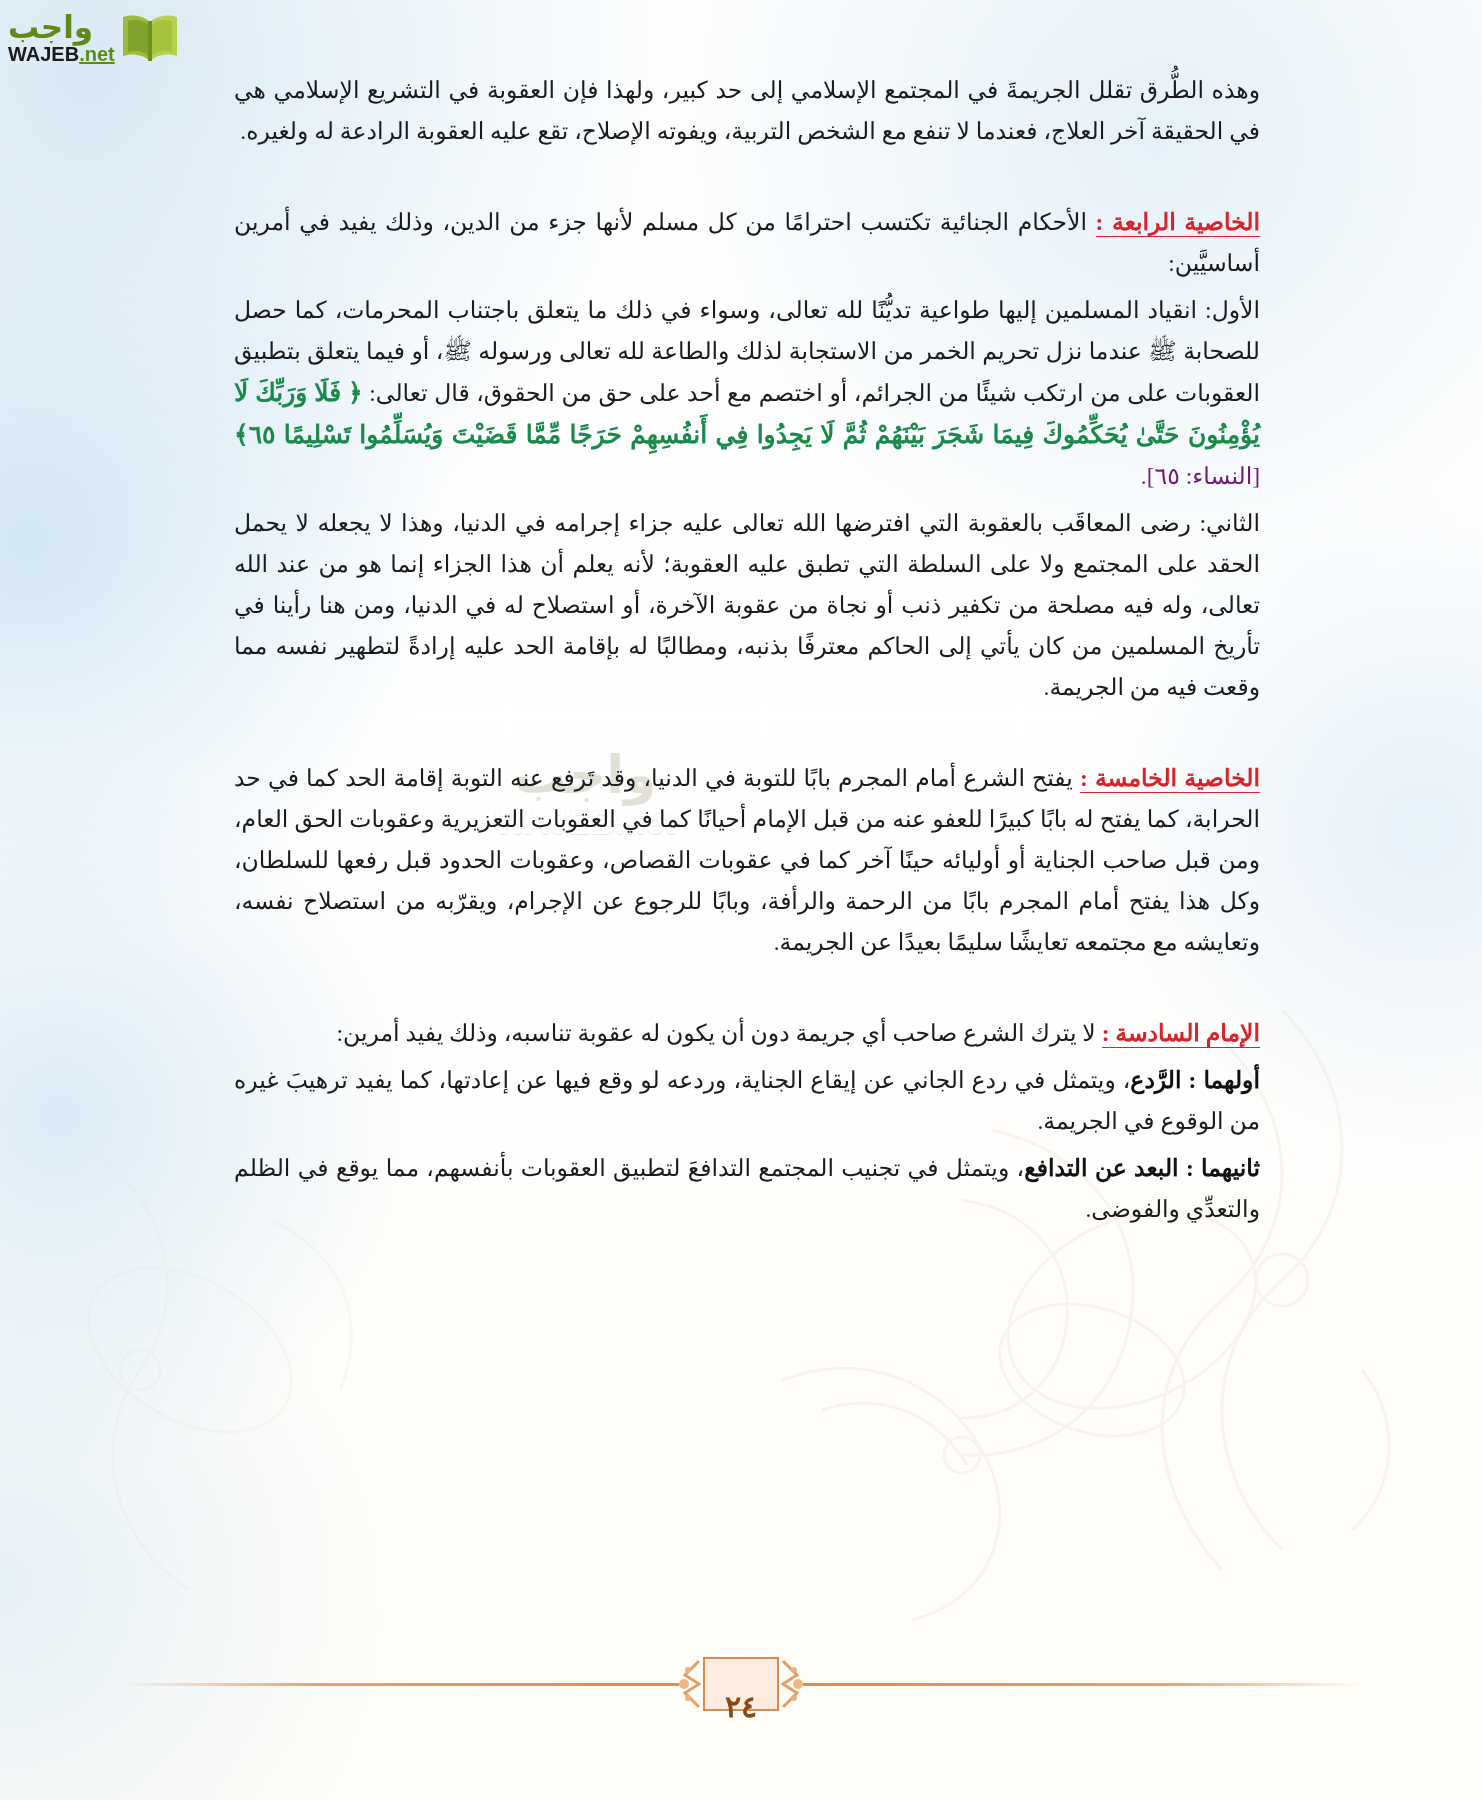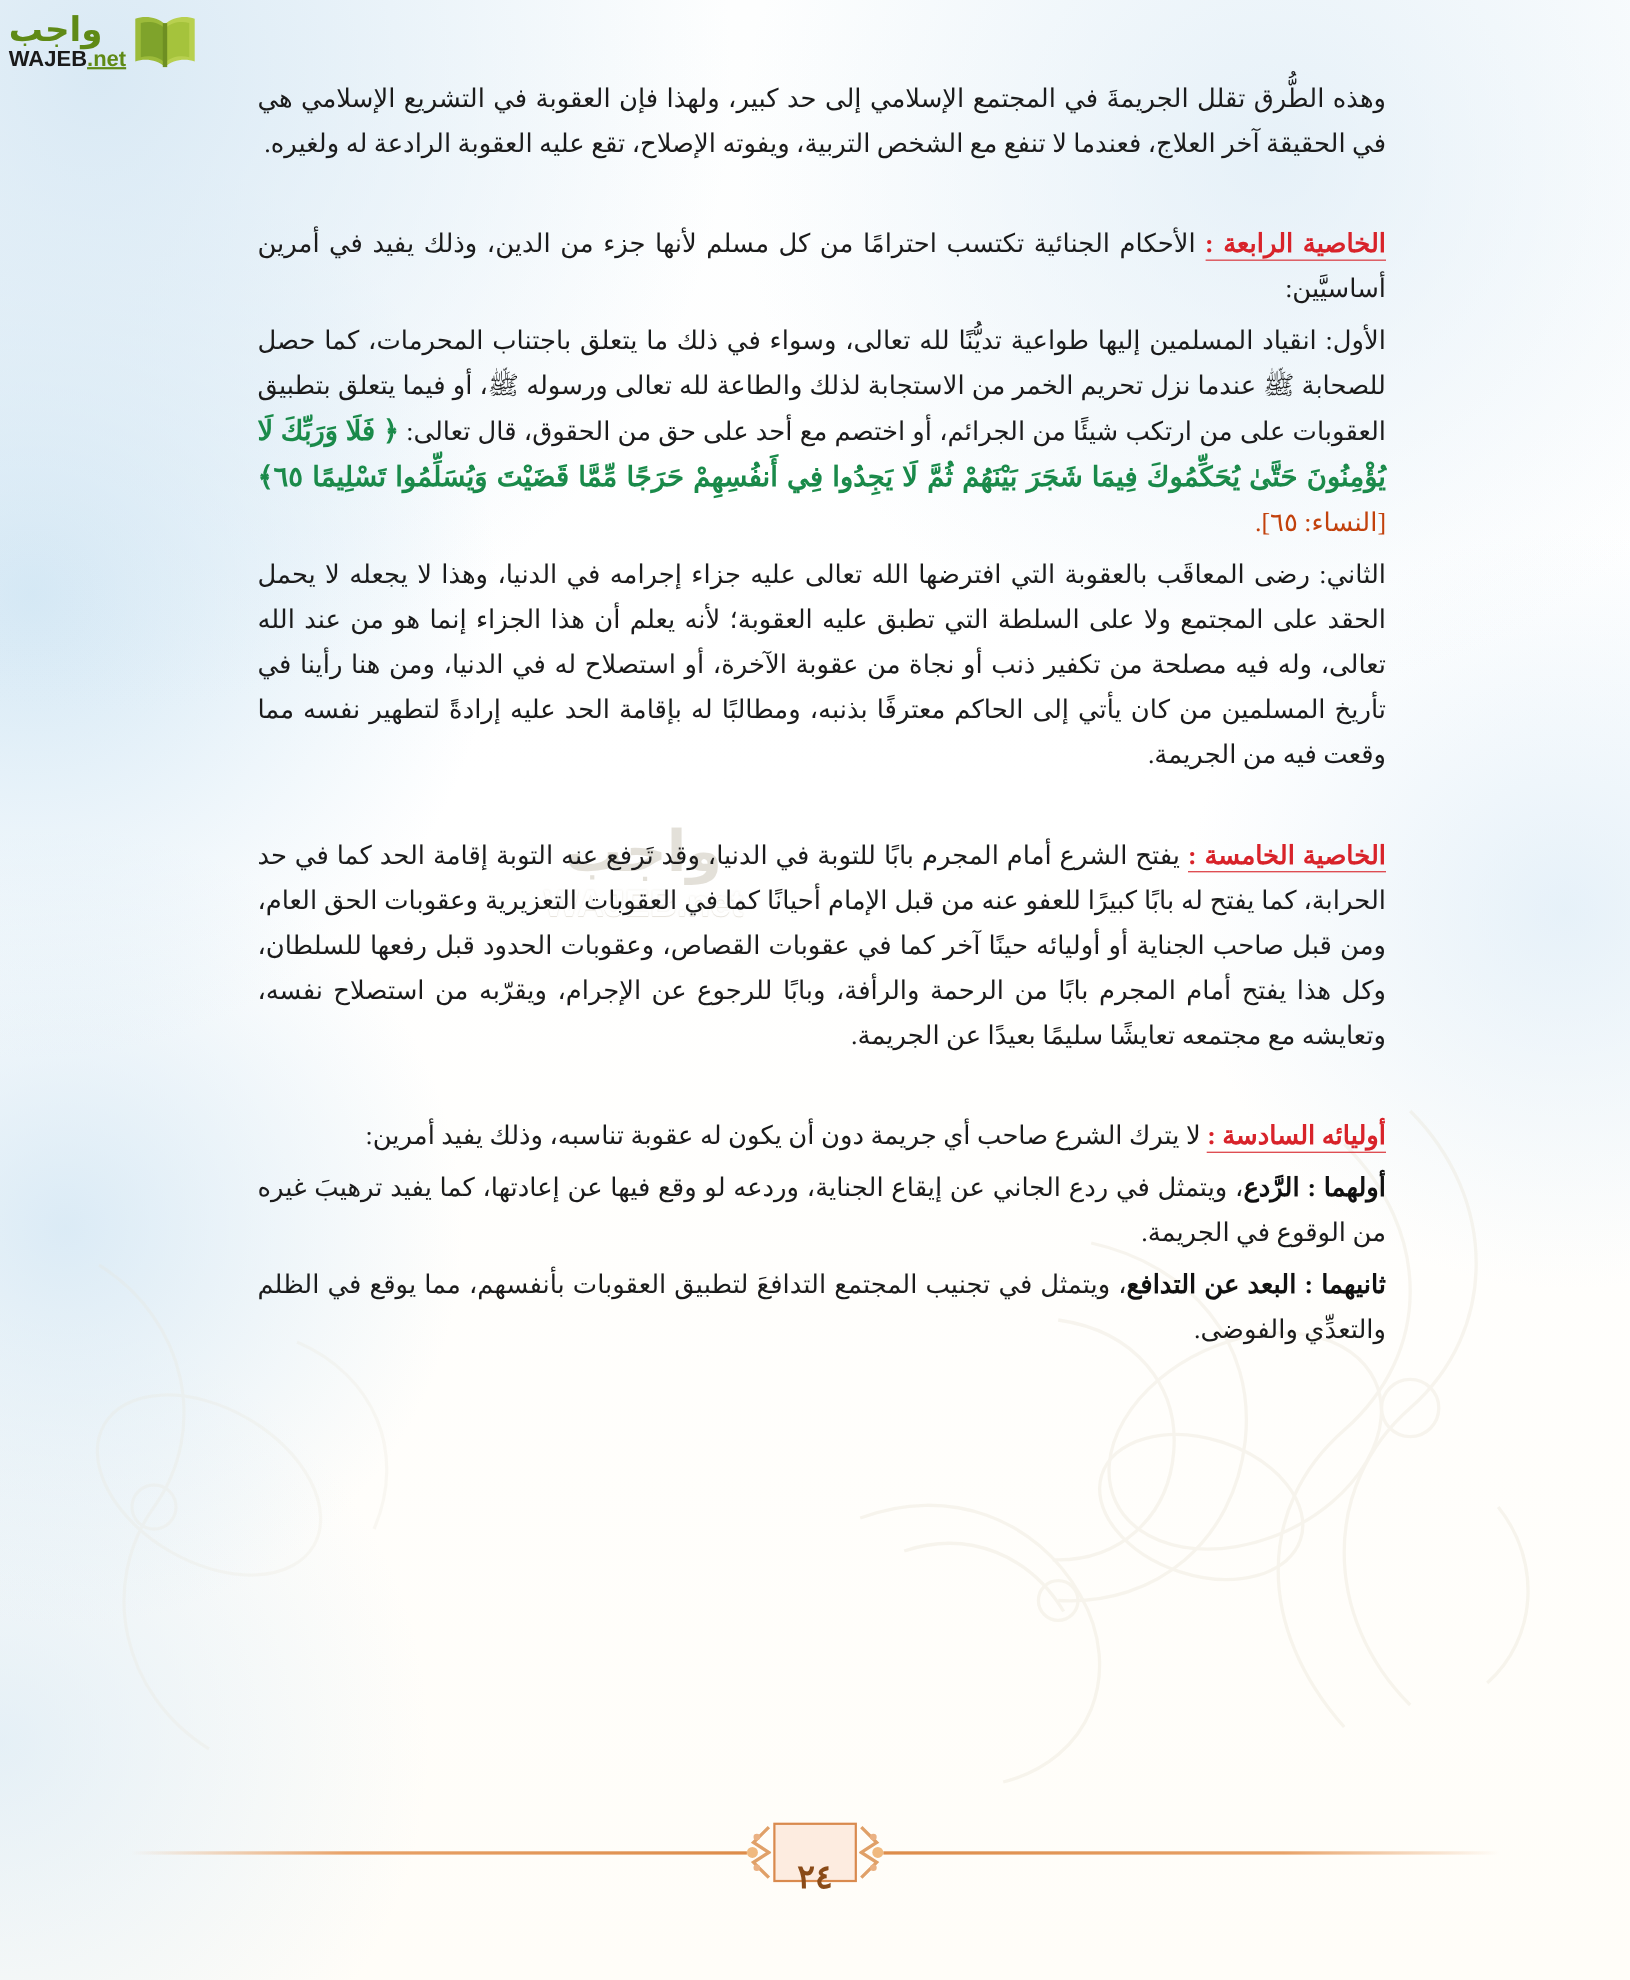--- a/index.html
+++ b/index.html
@@ -141,21 +141,21 @@
     border-bottom: 1.5px solid #d8232a;
     padding-bottom: 1px;
   }
   .bold-black { font-weight: bold; color: #111; }
   .quran {
     color: #1a8a4a;
     font-weight: bold;
     font-size: 25px;
   }
   .quran-mark { color: #1a8a4a; font-weight: bold; }
-  .citation { color: #c2410c; }
+  .citation { color: #701a75; }
 
   
   .footer {
     position: absolute;
     left: 0;
     right: 0;
     bottom: 76px;
     height: 80px;
     display: flex;
     align-items: center;
@@ -267,21 +267,21 @@
   <p class="para"><span>الأول:</span><span> انقياد المسلمين إليها طواعية تديُّنًا لله تعالى، وسواء في ذلك ما يتعلق باجتناب المحرمات، كما حصل للصحابة ﷺ عندما نزل تحريم الخمر من الاستجابة لذلك والطاعة لله تعالى ورسوله ﷺ، أو فيما يتعلق بتطبيق العقوبات على من ارتكب شيئًا من الجرائم، أو اختصم مع أحد على حق من الحقوق، قال تعالى: </span><span class="quran"><span class="quran-mark">﴿</span><span> فَلَا وَرَبِّكَ لَا يُؤْمِنُونَ حَتَّىٰ يُحَكِّمُوكَ فِيمَا شَجَرَ بَيْنَهُمْ ثُمَّ لَا يَجِدُوا فِي أَنفُسِهِمْ حَرَجًا مِّمَّا قَضَيْتَ وَيُسَلِّمُوا تَسْلِيمًا </span><span>٦٥</span><span class="quran-mark">﴾</span></span><span class="citation"> [النساء: ٦٥].</span></p>
 
   <p class="para"><span>الثاني:</span><span> رضى المعاقَب بالعقوبة التي افترضها الله تعالى عليه جزاء إجرامه في الدنيا، وهذا لا يجعله لا يحمل الحقد على المجتمع ولا على السلطة التي تطبق عليه العقوبة؛ لأنه يعلم أن هذا الجزاء إنما هو من عند الله تعالى، وله فيه مصلحة من تكفير ذنب أو نجاة من عقوبة الآخرة، أو استصلاح له في الدنيا، ومن هنا رأينا في تأريخ المسلمين من كان يأتي إلى الحاكم معترفًا بذنبه، ومطالبًا له بإقامة الحد عليه إرادةً لتطهير نفسه مما وقعت فيه من الجريمة.</span></p>
 
   <div class="gap-lg"></div>
 
   <p class="para"><span class="heading-red">الخاصية الخامسة :</span><span> يفتح الشرع أمام المجرم بابًا للتوبة في الدنيا، وقد تَرفع عنه التوبة إقامة الحد كما في حد الحرابة، كما يفتح له بابًا كبيرًا للعفو عنه من قبل الإمام أحيانًا كما في العقوبات التعزيرية وعقوبات الحق العام، ومن قبل صاحب الجناية أو أوليائه حينًا آخر كما في عقوبات القصاص، وعقوبات الحدود قبل رفعها للسلطان، وكل هذا يفتح أمام المجرم بابًا من الرحمة والرأفة، وبابًا للرجوع عن الإجرام، ويقرّبه من استصلاح نفسه، وتعايشه مع مجتمعه تعايشًا سليمًا بعيدًا عن الجريمة.</span></p>
 
   <div class="gap-lg"></div>
 
-  <p class="para"><span class="heading-red">أوليائه السادسة :</span><span> لا يترك الشرع صاحب أي جريمة دون أن يكون له عقوبة تناسبه، وذلك يفيد أمرين:</span></p>
+  <p class="para"><span class="heading-red">الإمام السادسة :</span><span> لا يترك الشرع صاحب أي جريمة دون أن يكون له عقوبة تناسبه، وذلك يفيد أمرين:</span></p>
 
   <p class="para"><span class="bold-black">أولهما : الرَّدع</span><span>، ويتمثل في ردع الجاني عن إيقاع الجناية، وردعه لو وقع فيها عن إعادتها، كما يفيد ترهيبَ غيره من الوقوع في الجريمة.</span></p>
 
   <p class="para"><span class="bold-black">ثانيهما : البعد عن التدافع</span><span>، ويتمثل في تجنيب المجتمع التدافعَ لتطبيق العقوبات بأنفسهم، مما يوقع في الظلم والتعدِّي والفوضى.</span></p>
 
 </div>
 
 <div class="footer">
   <div class="footer-rule"></div>
   <div class="page-badge">

